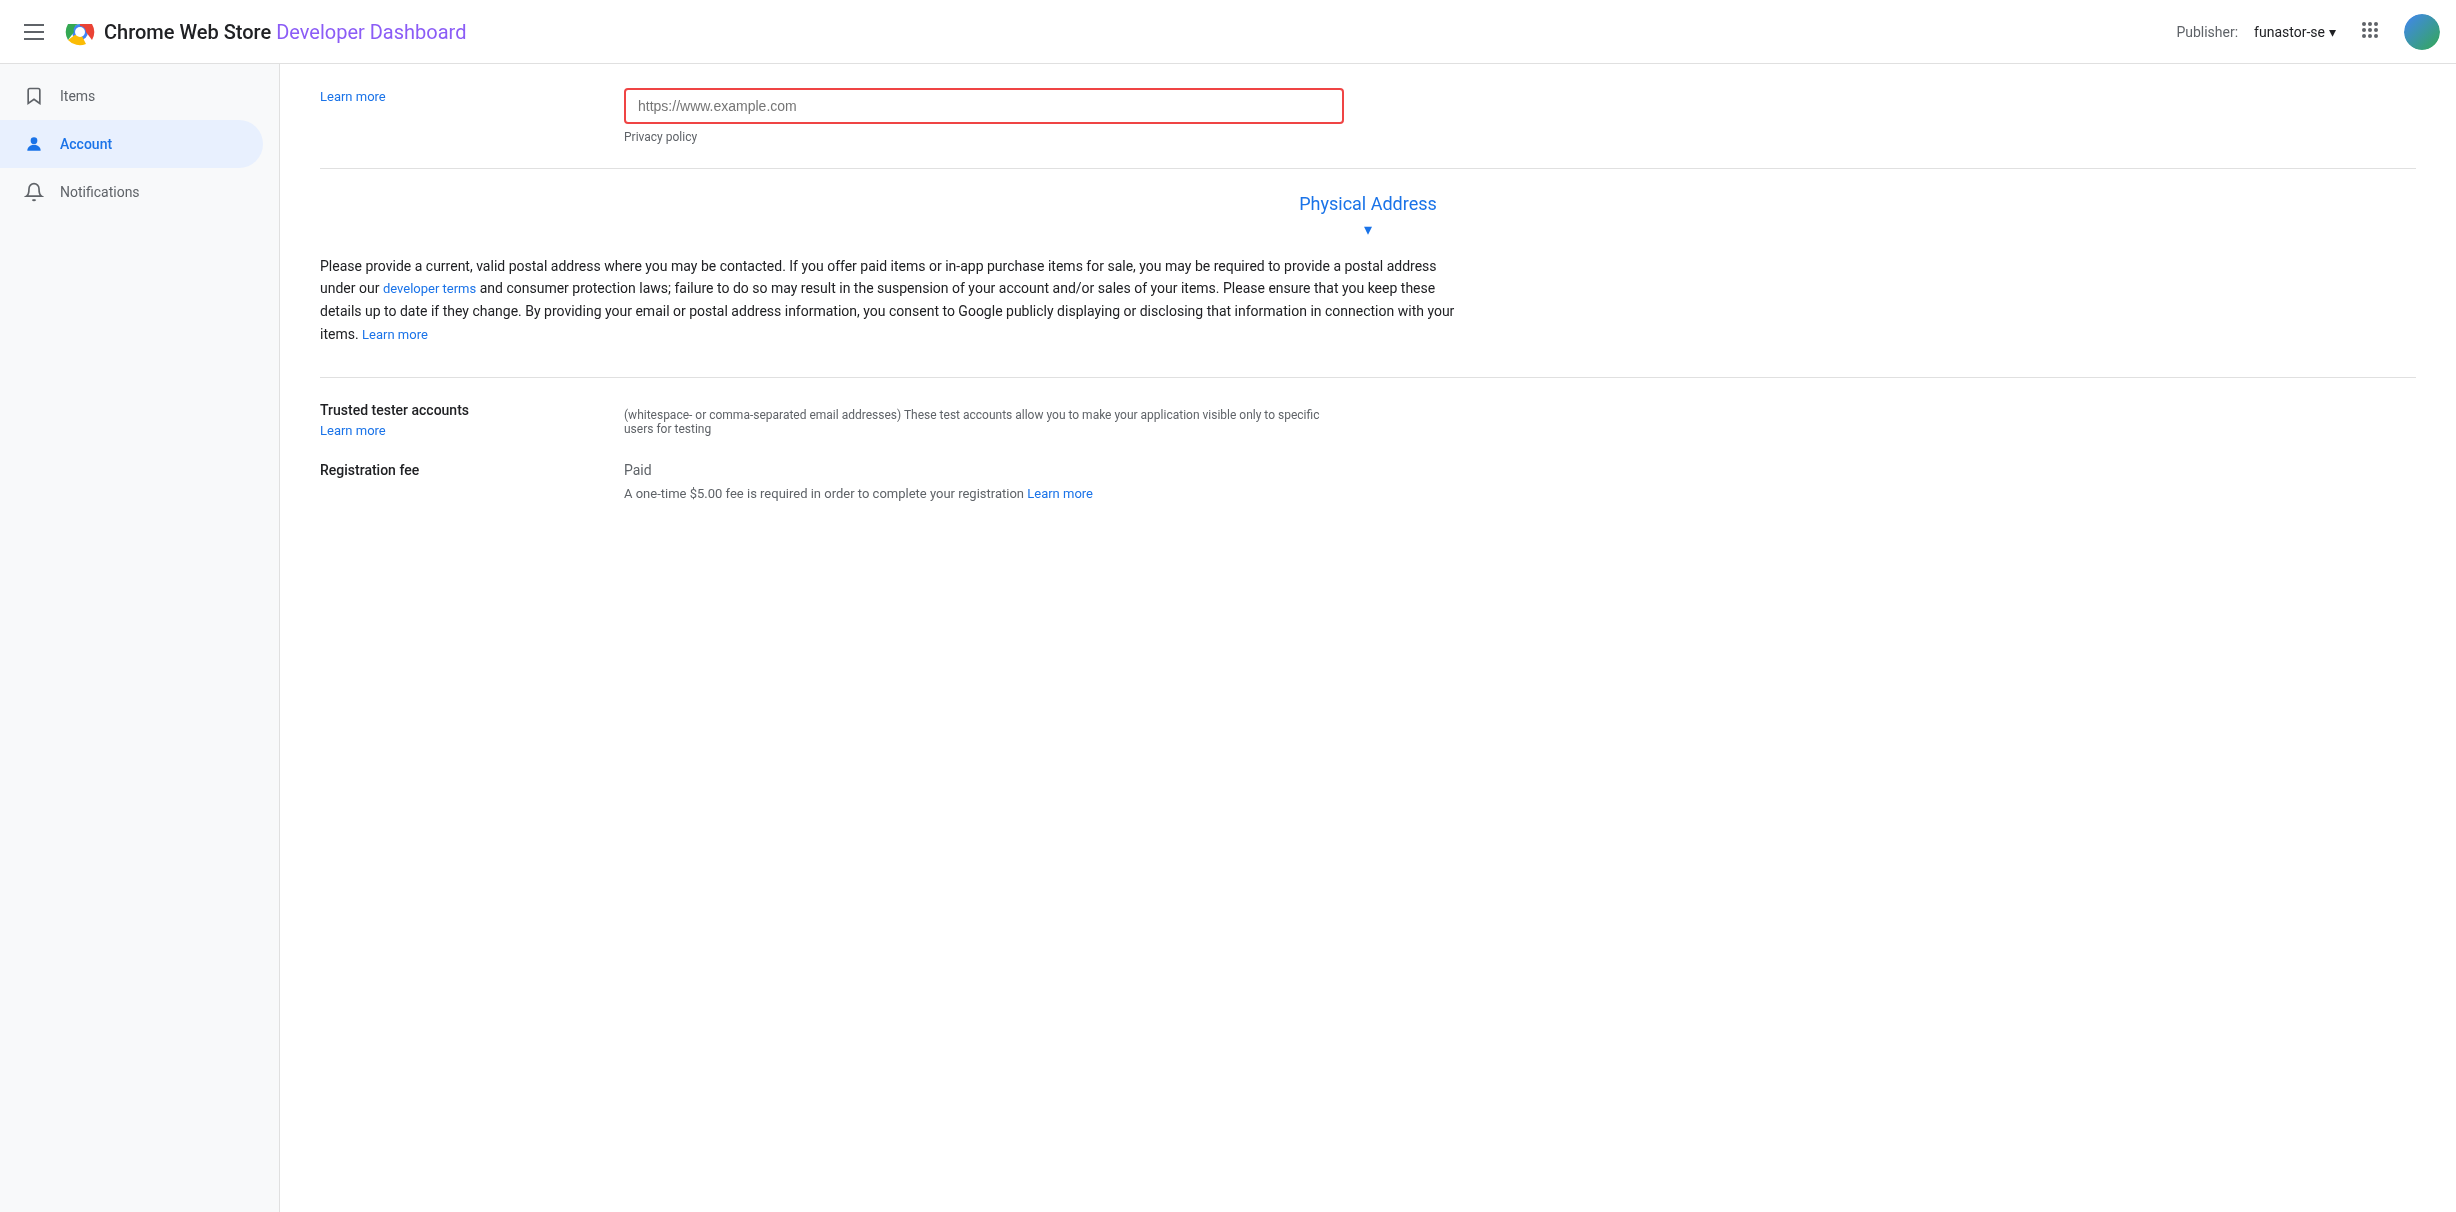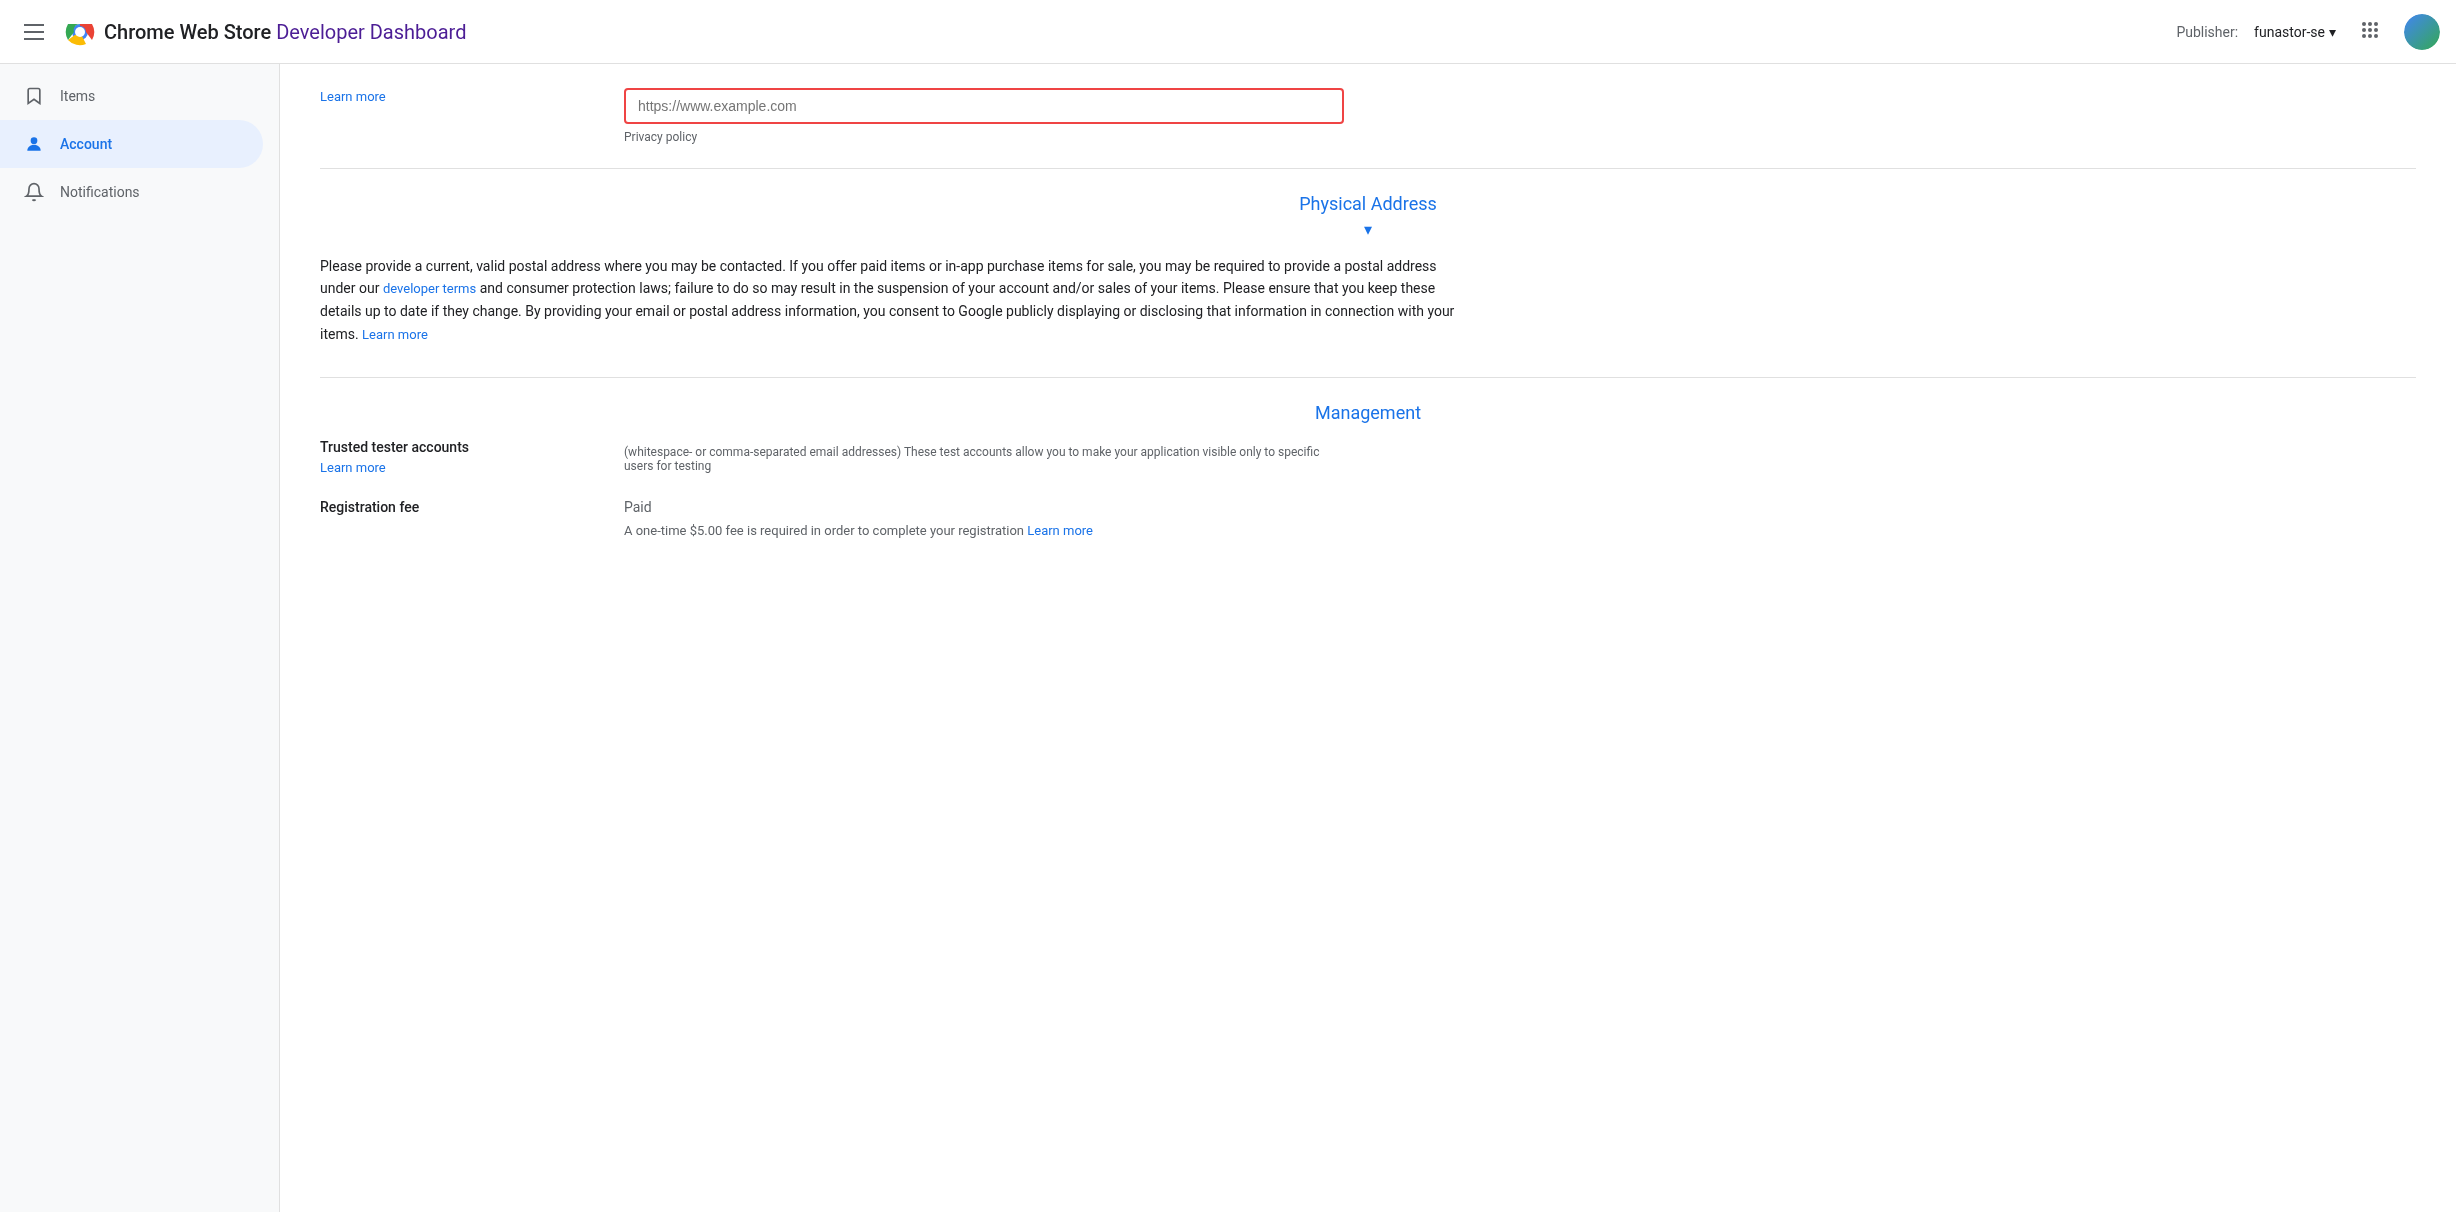--- a/index.html
+++ b/index.html
@@ -16,21 +16,21 @@
       position: fixed;
       top: 0; left: 0; right: 0;
       z-index: 100;
     }
     .header-left { display: flex; align-items: center; gap: 12px; flex: 1; }
     .hamburger-icon { cursor: pointer; display: flex; flex-direction: column; gap: 5px; padding: 8px; }
     .hamburger-icon span { display: block; width: 20px; height: 2px; background: #5f6368; }
     .logo-container { display: flex; align-items: center; gap: 8px; }
     .header-title { font-size: 20px; color: #202124; }
     .header-title .store { font-weight: 500; }
-    .header-title .dashboard { font-weight: 400; color: #4c1d95; }
+    .header-title .dashboard { font-weight: 400; color: #8b5cf6; }
     .header-right { display: flex; align-items: center; gap: 16px; }
     .publisher-label { color: #5f6368; font-size: 14px; }
     .publisher-name { display: flex; align-items: center; gap: 4px; font-size: 14px; color: #202124; cursor: pointer; text-align: center; }
     .grid-icon { cursor: pointer; padding: 8px; }
     .avatar { width: 36px; height: 36px; border-radius: 50%; overflow: hidden; cursor: pointer; }
     .avatar-img { width: 100%; height: 100%; background: linear-gradient(135deg, #4285f4, #34a853); border-radius: 50%; }
 
     
     .app-container { display: flex; margin-top: 64px; height: calc(100vh - 64px); }
 
@@ -272,23 +272,20 @@
         <span class="chevron">▾</span>
       </div>
       <p class="address-description">
         <span>Please provide a current, valid postal address where you may be contacted. If you offer paid items or in-app purchase items for sale, you may be required to provide a postal address under our </span><a class="field-link">developer terms</a><span> and consumer protection laws; failure to do so may result in the suspension of your account and/or sales of your items. Please ensure that you keep these details up to date if they change. By providing your email or postal address information, you consent to Google publicly displaying or disclosing that information in connection with your items. </span><a class="field-link">Learn more</a>
       </p>
     </div>
 
     <hr class="divider">
 
     <div class="section">
-      <div class="section-title">
-        <span>Management</span>
-      </div>
 
       <div class="field-row">
         <div class="field-label-col">
           <div class="field-label">Trusted tester accounts</div>
           <a class="field-link">Learn more</a>
         </div>
         <div class="field-input-col">
           <div class="input-hint">(whitespace- or comma-separated email addresses) These test accounts allow you to make your application visible only to specific users for testing</div>
         </div>
       </div>

